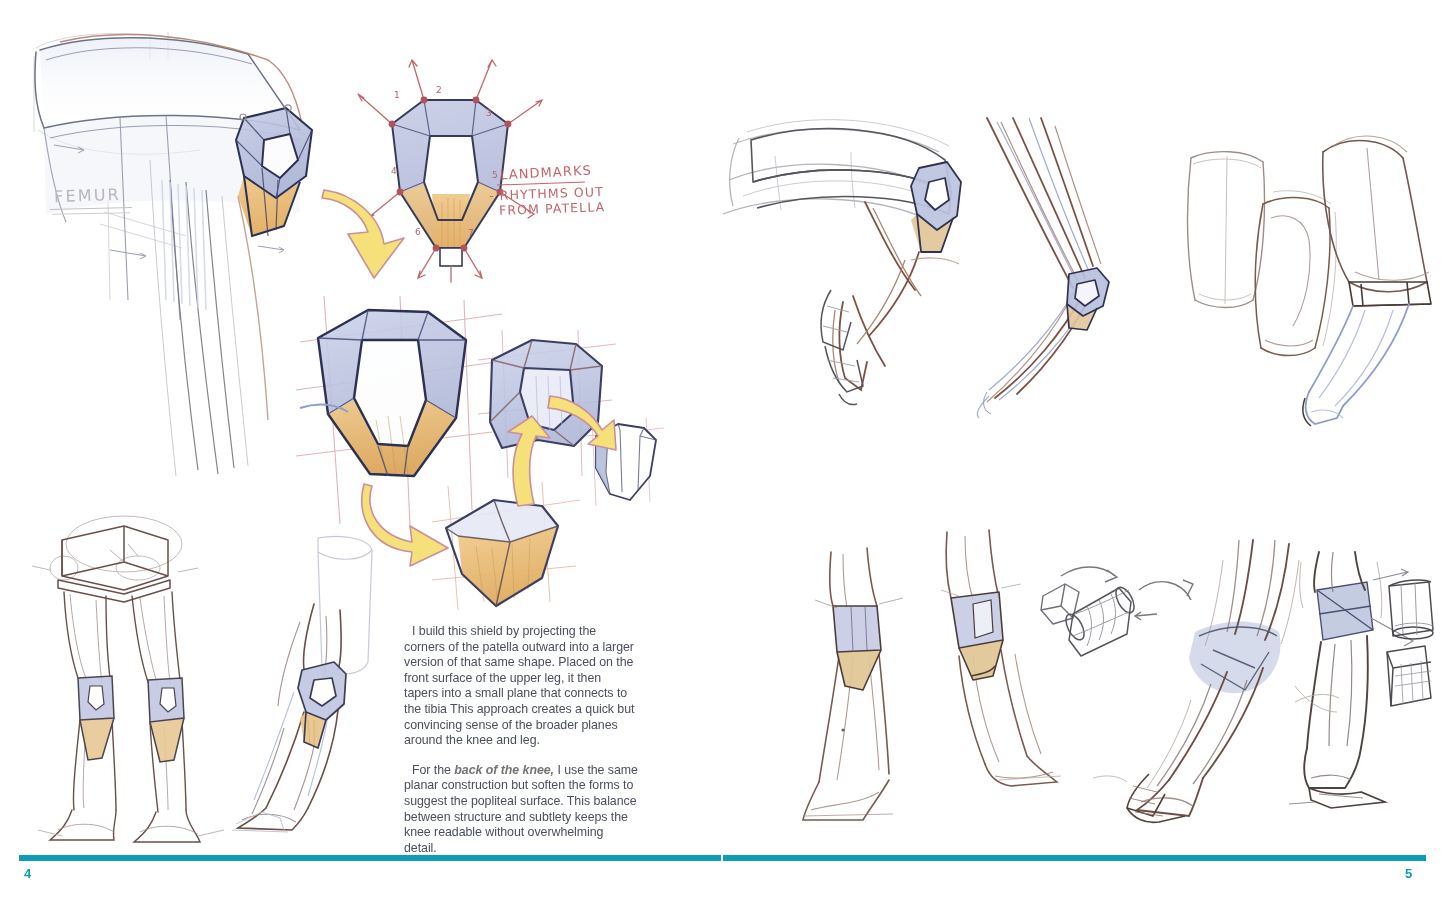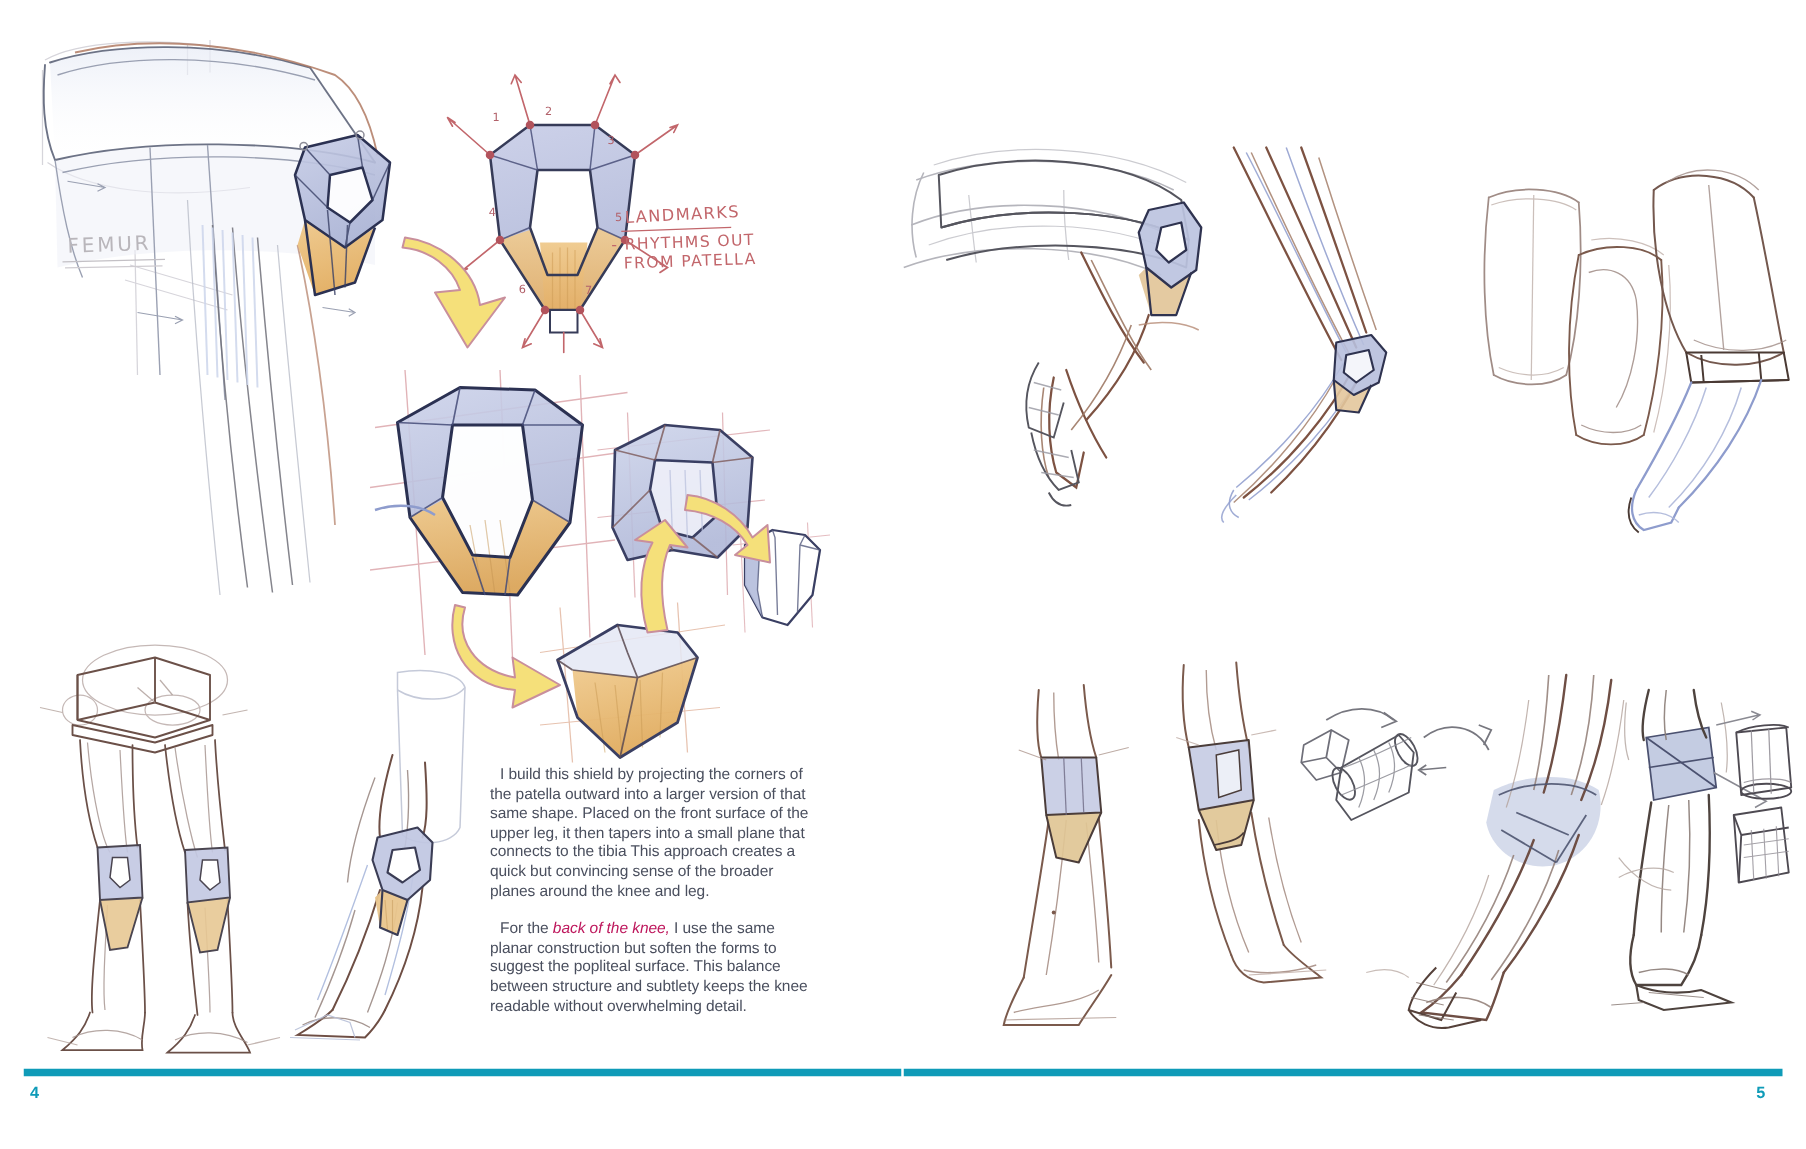--- a/index.html
+++ b/index.html
@@ -24,24 +24,24 @@
 
   
   #bodycopy{
     position:absolute;
     left:392px;top:612px;width:258px;
     color:#4a4f5e;
     font-size:12.4px;
     line-height:15.6px;
     letter-spacing:-0.05px;
   }
-  #bodycopy p{margin:0;}
+  #bodycopy p{margin:12px;}
   #bodycopy p.second{margin-top:14px;}
   #bodycopy .indent{display:inline-block;width:8px;}
-  #bodycopy b{font-weight:400;font-style:italic;color:#be185d;}
+  #bodycopy b{font-weight:700;font-style:italic;color:#737373;}
 
   
   .footer-rule{position:absolute;height:6px;background:#0f9bb8;}
   #rule-left{left:19px;top:855px;width:702px;}
   #rule-right{left:723px;top:855px;width:703px;}
   .folio{
     position:absolute;top:866px;
     color:#0f9bb8;font-size:13px;font-weight:700;
     letter-spacing:0.2px;
   }

